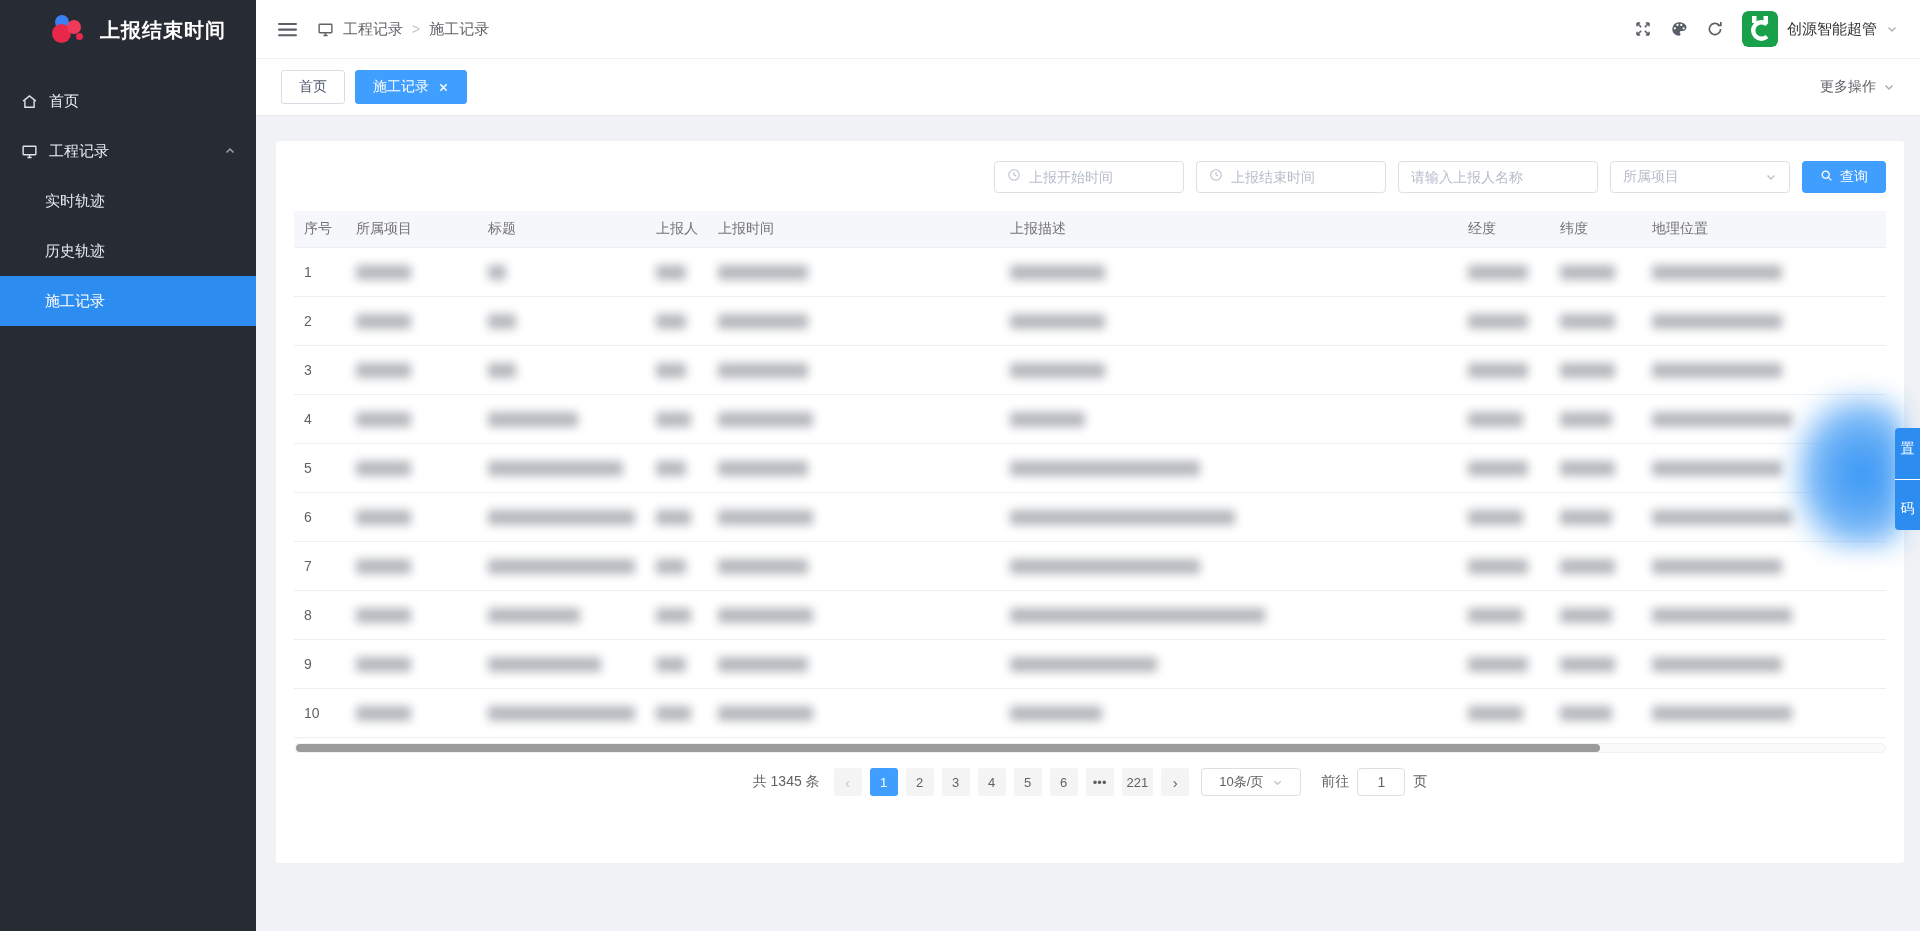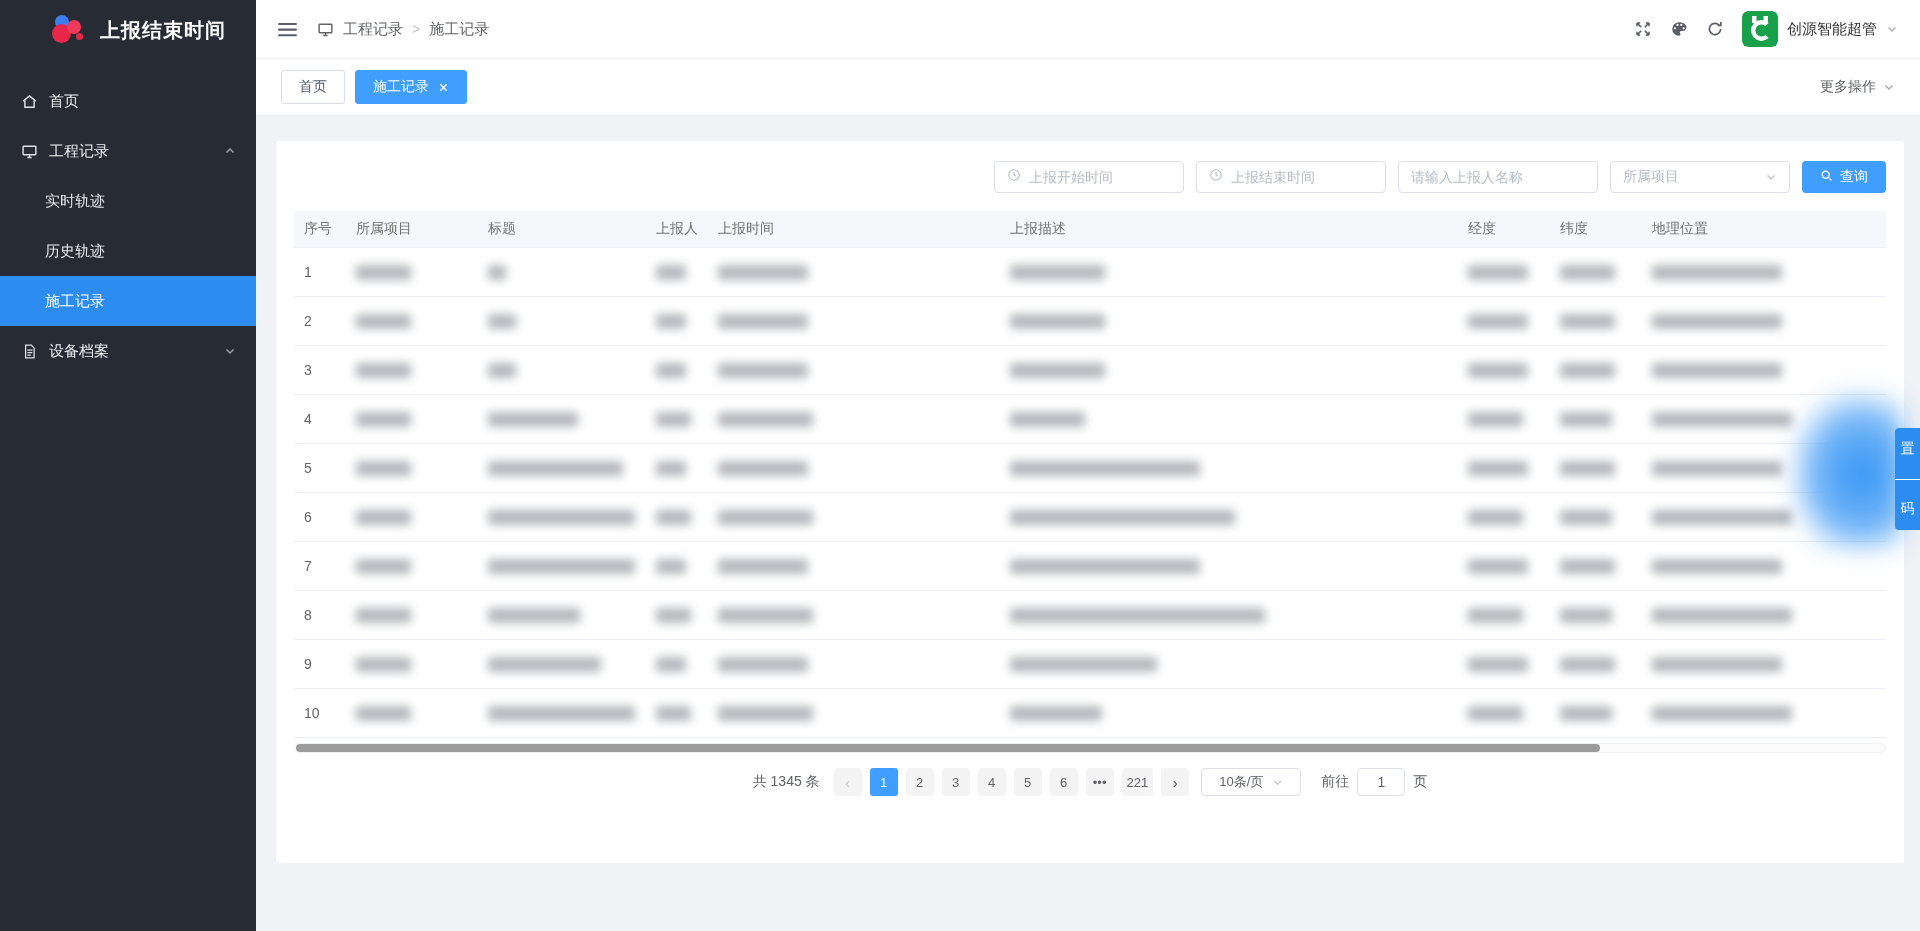--- a/index.html
+++ b/index.html
@@ -121,34 +121,20 @@
         <span>工程记录</span>
         <span class="chev">
           <svg viewBox="0 0 12 12" width="12" height="12" fill="none" stroke="currentColor" stroke-width="1.5">
             <path d="M2.5 7.5 6 4l3.5 3.5"></path>
           </svg>
         </span>
       </div>
       <div class="menu-sub">实时轨迹</div>
       <div class="menu-sub">历史轨迹</div>
       <div class="menu-sub active">施工记录</div>
-      <div class="menu-item">
-        <span class="mi-icon">
-          <svg viewBox="0 0 24 24" width="17" height="17" fill="none" stroke="currentColor" stroke-width="1.8">
-            <path d="M6.5 3h8l4 4v14h-12z"></path>
-            <path d="M9 10h7M9 13.5h7M9 17h5"></path>
-          </svg>
-        </span>
-        <span>设备档案</span>
-        <span class="chev">
-          <svg viewBox="0 0 12 12" width="12" height="12" fill="none" stroke="currentColor" stroke-width="1.5">
-            <path d="M2.5 4.5 6 8l3.5-3.5"></path>
-          </svg>
-        </span>
-      </div>
     </div>
 </nav>
 
 <div class="main">
 
   <div class="topbar">
     <span class="hamburger">
       <svg viewBox="0 0 20 18" width="19" height="17" fill="currentColor">
           <rect y="2" width="20" height="2.2" rx="1"></rect>
           <rect y="8" width="20" height="2.2" rx="1"></rect>

